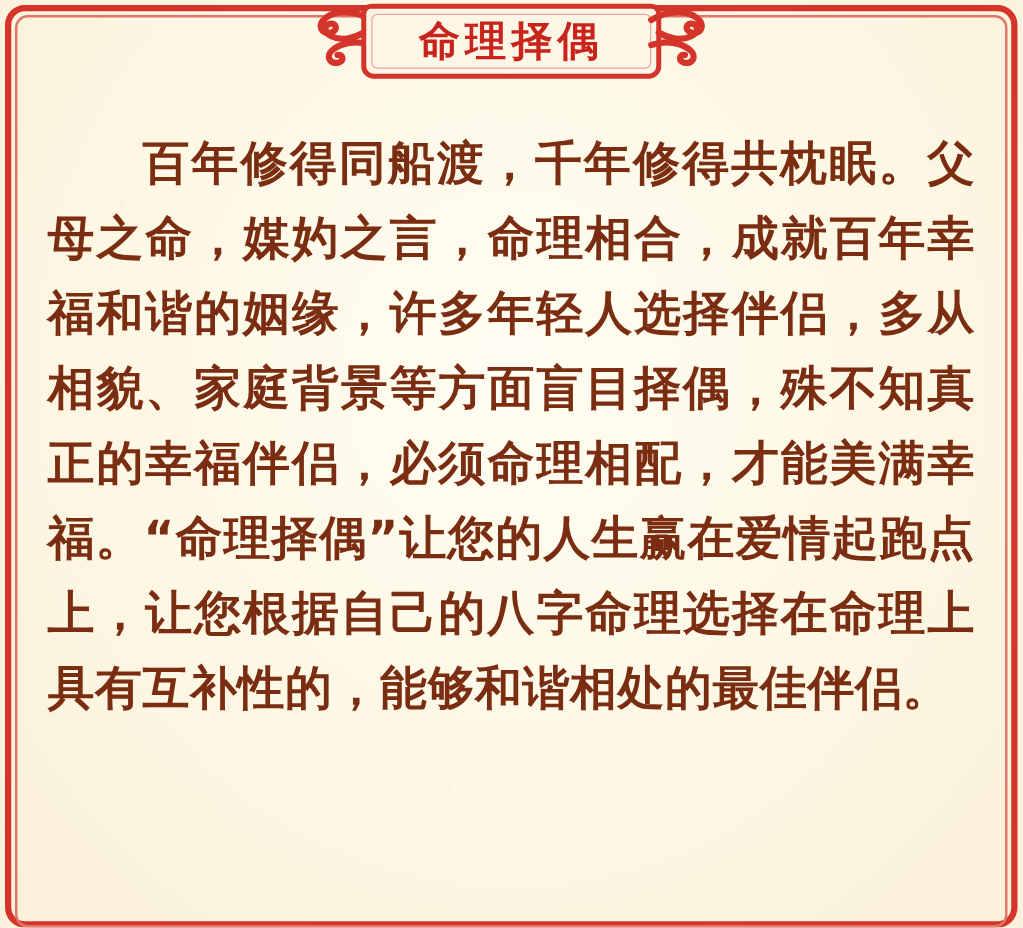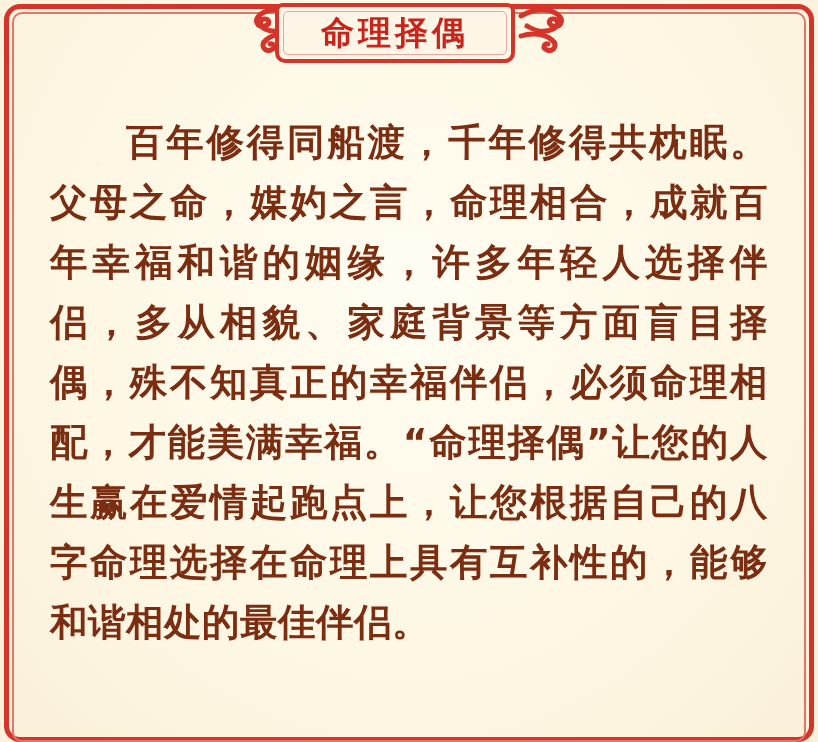--- a/index.html
+++ b/index.html
@@ -52,21 +52,21 @@
     position: absolute;
     top: 0;
     left: 50%;
     transform: translateX(-50%);
     width: 340px;
     height: 72px;
     z-index: 5;
   }
   .title-plaque {
     position: absolute;
-    left: 36px;
+    left: 50px;
     top: 3px;
     width: 240px;
     height: 60px;
     background: #fdf6e6;
     border: 4px solid #d4342a;
     border-radius: 8px 8px 10px 10px;
     box-sizing: border-box;
     display: flex;
     align-items: center;
     justify-content: center;
@@ -103,21 +103,21 @@
 
   
   .content {
     position: absolute;
     left: 34px;
     top: 96px;
     right: 34px;
     bottom: 8px;
   }
   .para {
-    margin: 16px;
+    margin: 4px;
     font-family: "DejaVu Sans", sans-serif;
     font-weight: bold;
     font-size: 37.5px;
     line-height: 60px;
     color: #7b2d12;
     text-align: justify;
     text-align-last: left;
     text-indent: 76px;
     letter-spacing: 0.5px;
     word-break: break-all;

